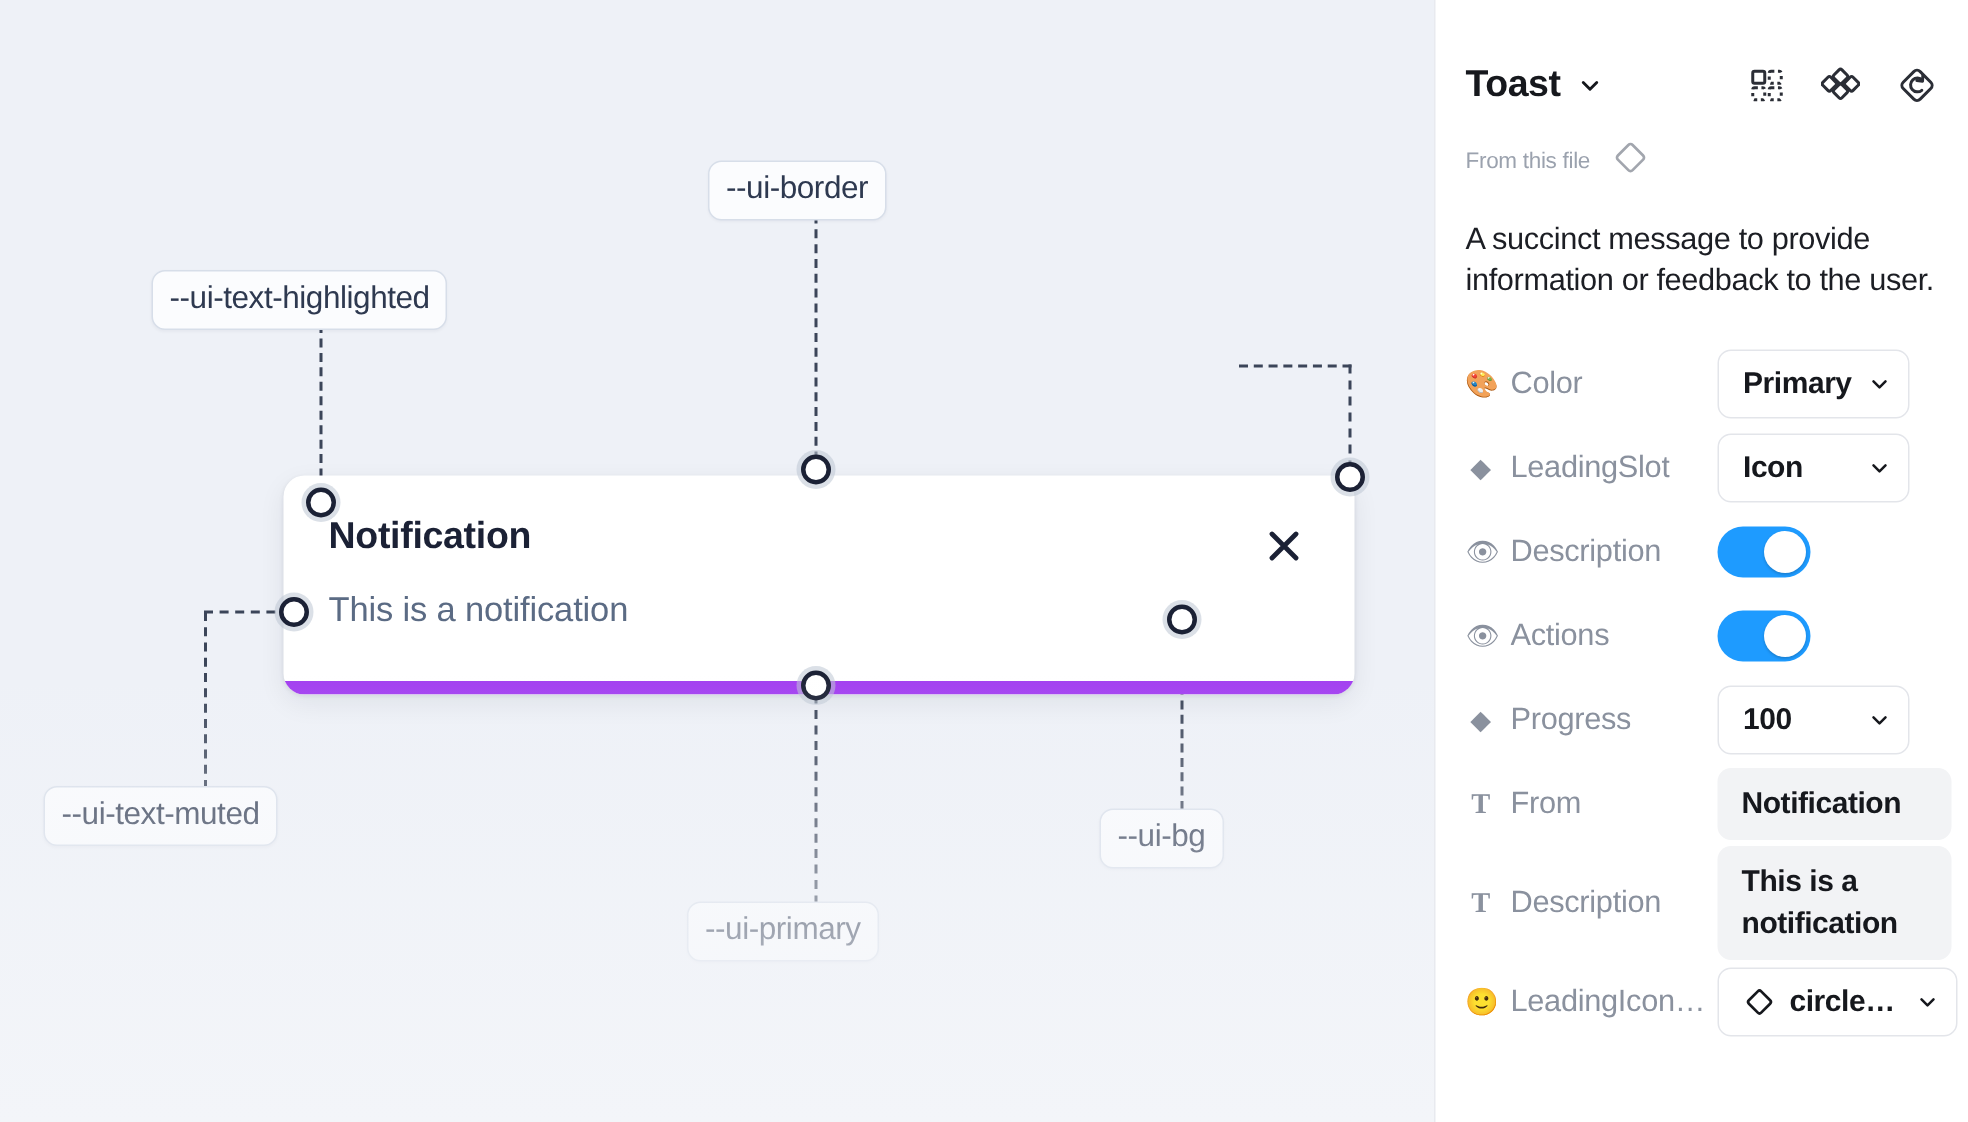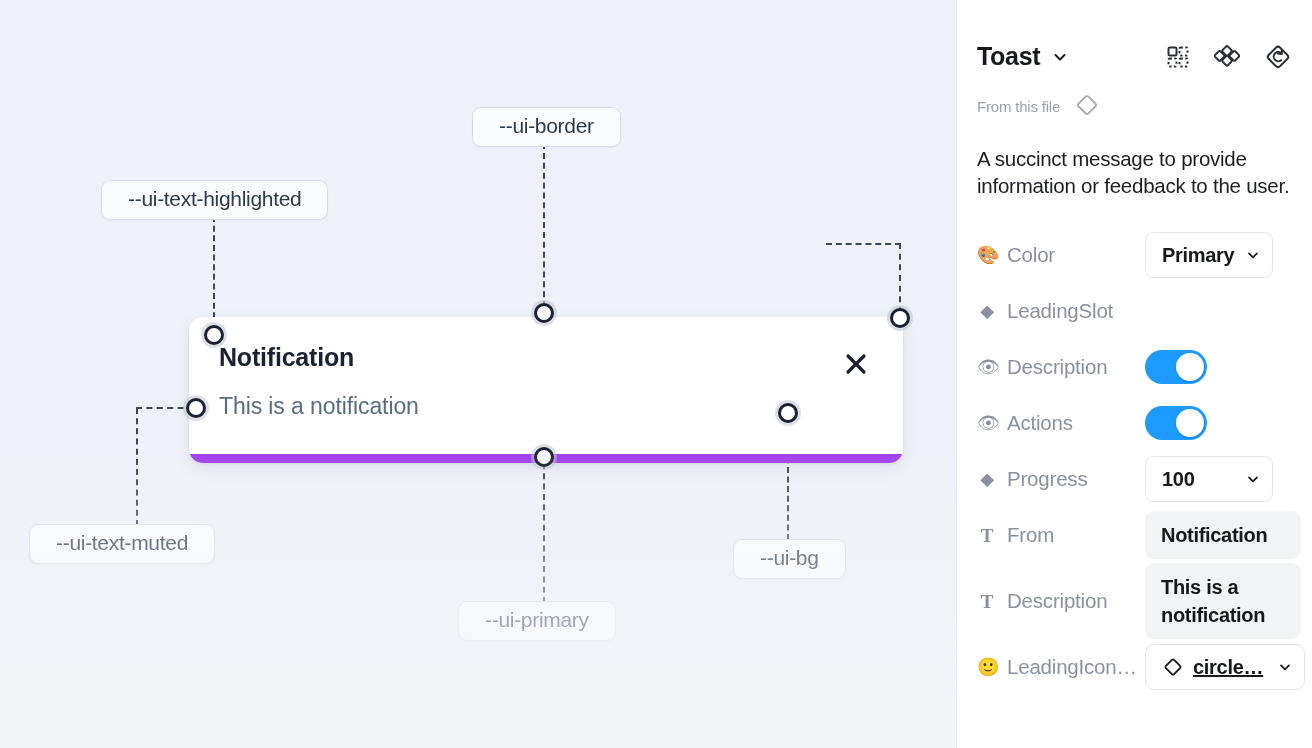--- a/index.html
+++ b/index.html
@@ -74,21 +74,21 @@
 
   
   .token {
     position: absolute;
     background: #fbfcfe;
     border: 1.6px solid #d7dee9;
     border-radius: 9px;
     color: #2e3950;
     font-size: 21px;
     letter-spacing: -.3px;
-    padding: 6px 26px 8px;
+    padding: 6px 11px 8px;
     white-space: nowrap;
     cursor: pointer;
     box-shadow: 0 1px 2px rgba(16,24,40,.04);
   }
 
   
   .panel {
     position: relative;
     width: 356px; height: 748px;
     background: #ffffff;
@@ -284,20 +284,30 @@
             </span>
           </div>
         </div>
       </div>
 
       <div class="prop-row">
         <div class="prop-label">
           <span class="glyph">◆</span>
           <span class="txt">LeadingSlot</span>
         </div>
+        <div class="prop-ctrl">
+          <div class="select">
+            <span class="sel-val">Icon</span>
+            <span class="sel-caret">
+              <svg width="14" height="14" viewBox="0 0 14 14" fill="none">
+                  <path d="M3 5.3 L7 9.3 L11 5.3" stroke="#16181d" stroke-width="1.7" stroke-linecap="round" stroke-linejoin="round"></path>
+                </svg>
+            </span>
+          </div>
+        </div>
       </div>
 
       <div class="prop-row">
         <div class="prop-label">
           <span class="glyph">👁</span>
           <span class="txt">Description</span>
         </div>
         <div class="prop-ctrl">
           <div class="toggle">
             <div class="knob"></div>
@@ -353,21 +363,21 @@
           <div class="textfield">This is a notification</div>
         </div>
       </div>
 
       <div class="prop-row">
         <div class="prop-label">
           <span class="glyph">🙂</span>
           <span class="txt">LeadingIcon…</span>
         </div>
         <div class="prop-ctrl">
-          <div class="select" style="width:160px;text-decoration:underline;">
+          <div class="select" style="width:160px;">
             <span class="diamond-pre">
               <svg width="22" height="22" viewBox="0 0 22 22" fill="none">
                 <rect x="11" y="2.8" width="11.6" height="11.6" rx="1.6" transform="rotate(45 11 2.8)" stroke="#16181d" stroke-width="1.8"></rect>
               </svg>
             </span>
             <span class="sel-val">circle…</span>
             <span class="sel-caret">
               <svg width="14" height="14" viewBox="0 0 14 14" fill="none">
                   <path d="M3 5.3 L7 9.3 L11 5.3" stroke="#16181d" stroke-width="1.7" stroke-linecap="round" stroke-linejoin="round"></path>
                 </svg>

